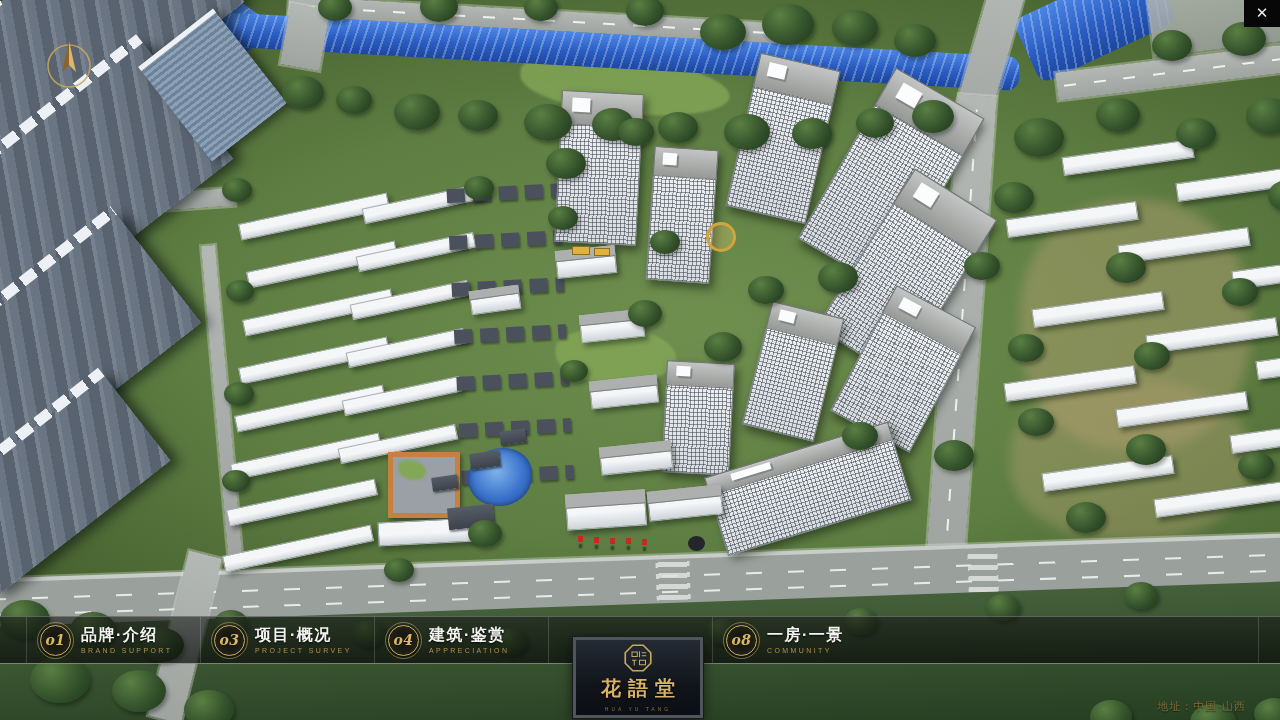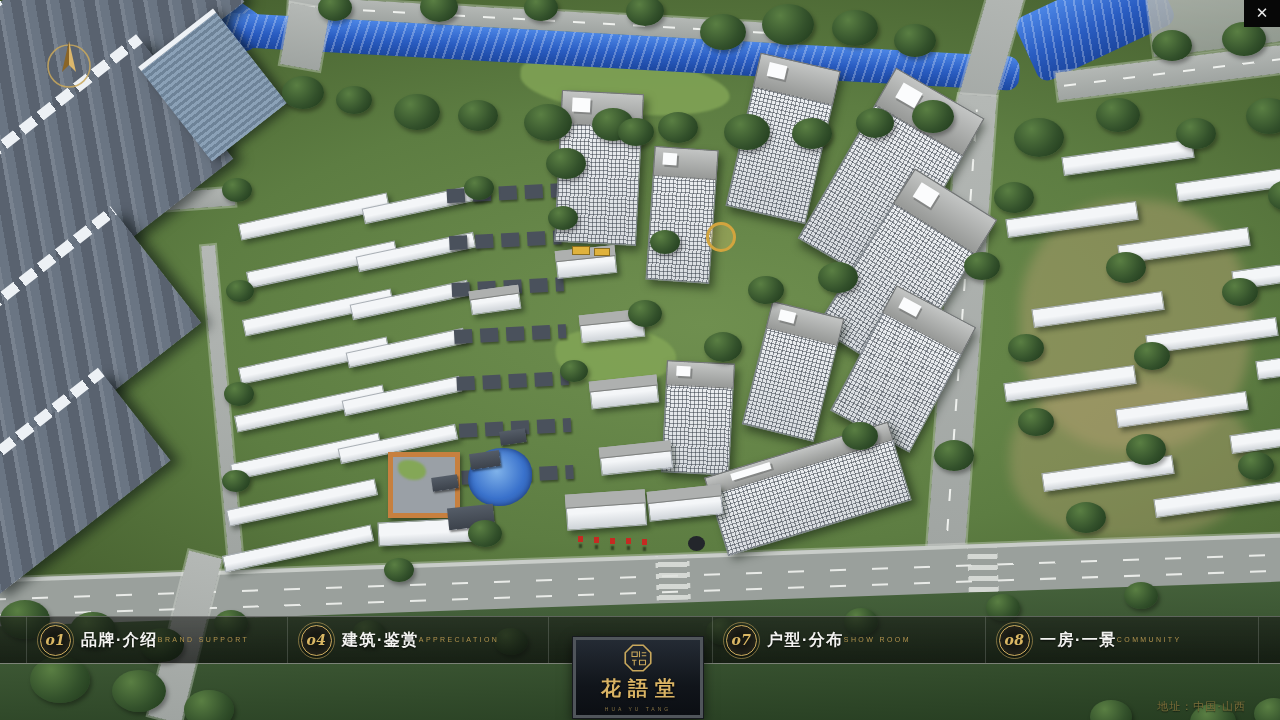--- a/index.html
+++ b/index.html
@@ -74,21 +74,21 @@
   .nav-group{position:absolute;top:0;bottom:0;display:flex}
   .nav-group.lft{left:26px;width:522px;border-right:1px solid rgba(255,255,255,.16)}
   .nav-group.rgt{left:712px;width:546px;border-right:1px solid rgba(255,255,255,.16)}
   .nav-item{flex:1;display:flex;align-items:center;padding-left:13px;
       border-left:1px solid rgba(255,255,255,.16);cursor:pointer}
   .badge{width:29px;height:29px;border:1px solid #cdab5e;border-radius:50%;flex:0 0 auto;
       outline:1px solid rgba(205,171,94,.55);outline-offset:2px;
       display:flex;align-items:center;justify-content:center;
       background:radial-gradient(circle,#171812 35%,#2b2a20 100%);box-shadow:0 1px 3px rgba(0,0,0,.6)}
   .badge i{font:italic bold 14px "DejaVu Serif",serif;color:#dab764;font-style:italic;letter-spacing:.5px}
-  .nav-txt{display:flex;margin-left:10px;line-height:1}
+  .nav-txt{display:flex;flex-direction:column;margin-left:10px;line-height:1}
   .nav-title{font-weight:bold;font-size:16px;color:#f3f3f1;letter-spacing:1.5px;
       text-shadow:0 1px 2px rgba(0,0,0,.8)}
   .nav-sub{text-decoration:none;font-size:7px;color:#b2934e;letter-spacing:2.4px;margin-top:4px;
       white-space:nowrap}
   .logo-panel{position:absolute;left:573px;top:637px;width:130px;height:81px;box-sizing:border-box;
       background:linear-gradient(180deg,#242b34 0%,#11151b 60%,#0b0e13 100%);
       border:3px solid #50555b;box-shadow:0 0 0 1px #171a1f,0 4px 12px rgba(0,0,0,.65);
       display:flex;flex-direction:column;align-items:center;justify-content:center;cursor:pointer}
   .logo-name{font-family:"DejaVu Serif",serif;font-weight:bold;font-size:20px;color:#d9b364;
       letter-spacing:7px;text-indent:7px;margin-top:2px;text-shadow:0 1px 2px #000}
@@ -297,38 +297,38 @@
       <span class="badge">
           <i>o1</i>
         </span>
       <span class="nav-txt">
           <b class="nav-title">品牌·介绍</b>
           <u class="nav-sub">BRAND SUPPORT</u>
         </span>
     </div>
     <div class="nav-item">
       <span class="badge">
+          <i>o3</i>
+        </span>
+      <span class="nav-txt">
+          <b class="nav-title">项目·概况</b>
+          <u class="nav-sub">PROJECT SURVEY</u>
+        </span>
+    </div>
+    <div class="nav-item">
+      <span class="badge">
           <i>o4</i>
         </span>
       <span class="nav-txt">
           <b class="nav-title">建筑·鉴赏</b>
           <u class="nav-sub">APPRECIATION</u>
         </span>
     </div>
   </div>
   <div class="nav-group rgt">
-    <div class="nav-item">
-      <span class="badge">
-          <i>o7</i>
-        </span>
-      <span class="nav-txt">
-          <b class="nav-title">户型·分布</b>
-          <u class="nav-sub">SHOW ROOM</u>
-        </span>
-    </div>
     <div class="nav-item">
       <span class="badge">
           <i>o8</i>
         </span>
       <span class="nav-txt">
           <b class="nav-title">一房·一景</b>
           <u class="nav-sub">COMMUNITY</u>
         </span>
     </div>
   </div>

